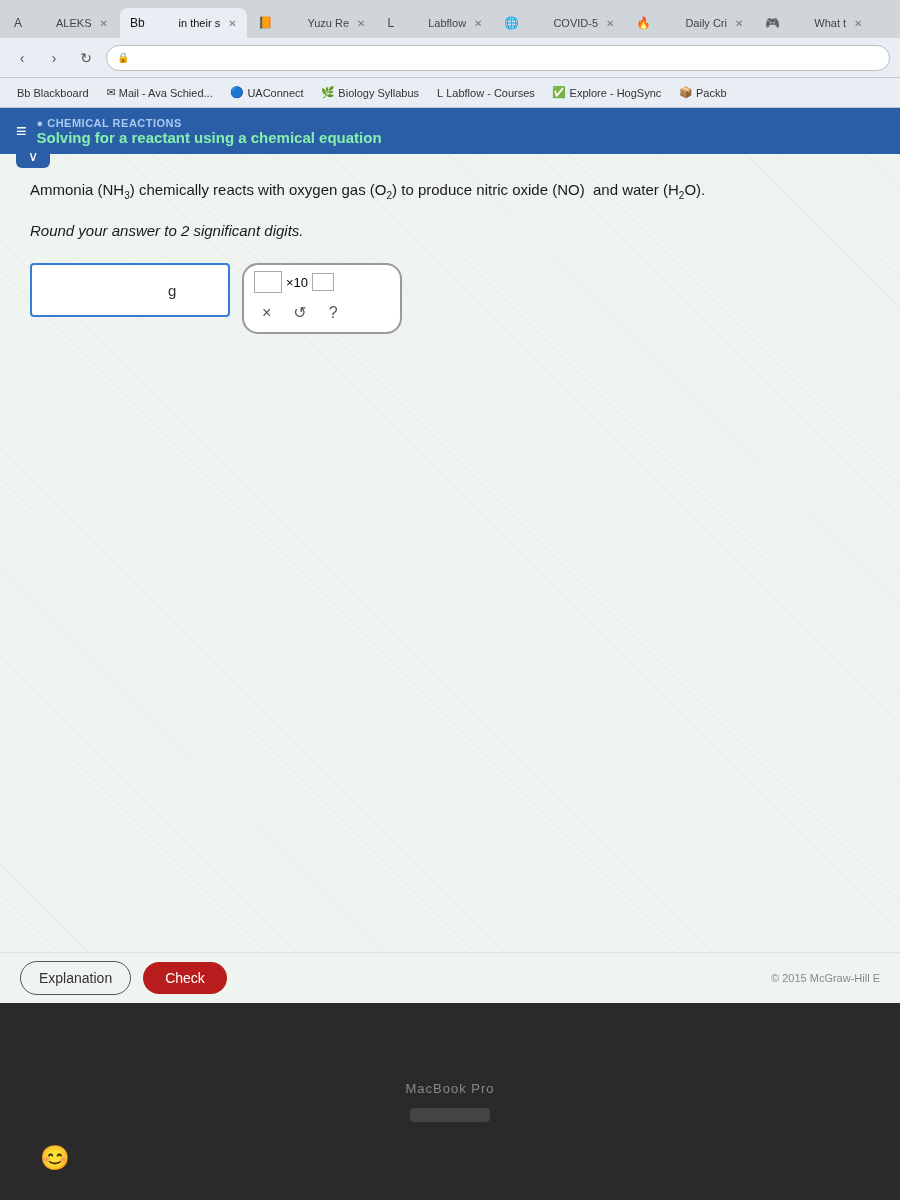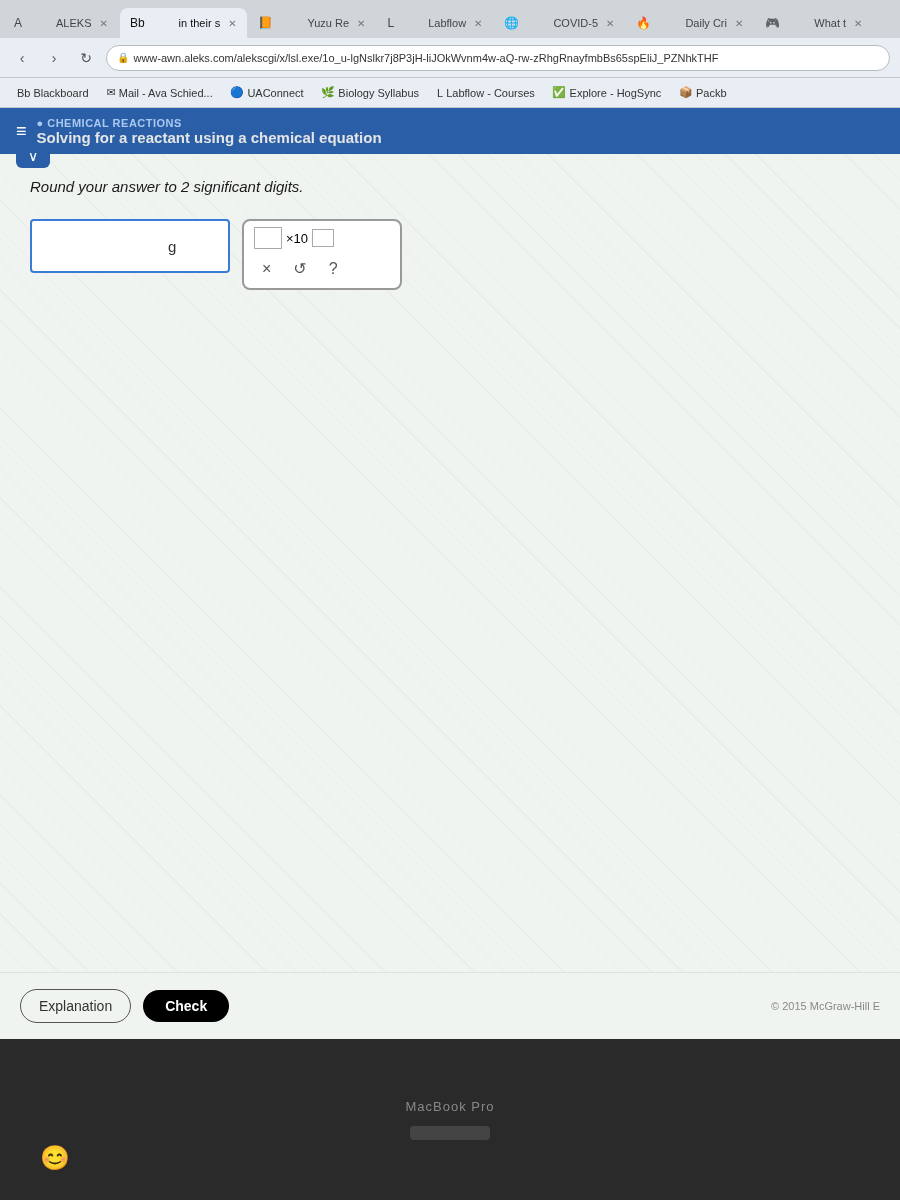--- a/index.html
+++ b/index.html
@@ -169,21 +169,21 @@
     .breadcrumb-topic {
       font-size: 11px;
       color: #aac8f0;
       text-transform: uppercase;
       font-weight: 600;
       letter-spacing: 0.5px;
     }
     .breadcrumb-title {
       font-size: 15px;
       font-weight: 600;
-      color: #e5e5e5;
+      color: #86efac;
     }
 
     
     .question-area {
       flex: 1;
       background: #f0f4f0;
       padding: 24px 30px;
       position: relative;
       background-image:
         repeating-linear-gradient(
@@ -256,21 +256,21 @@
       font-size: 16px;
       color: #333;
     }
     .answer-unit {
       font-size: 15px;
       color: #333;
     }
 
     .sci-notation-box {
       border: 2px solid #999;
-      border-radius: 8px;
+      border-radius: 16px;
       background: white;
       padding: 6px 10px;
       display: flex;
       flex-direction: column;
       gap: 6px;
       min-width: 160px;
     }
     .sci-notation-top {
       display: flex;
       align-items: center;
@@ -298,58 +298,58 @@
       border: none;
       cursor: pointer;
       font-size: 16px;
       color: #555;
       padding: 2px 4px;
     }
 
     
     .bottom-bar {
       background: #f0f4f0;
-      padding: 16px 20px;
+      padding: 8px 20px;
       display: flex;
       align-items: center;
       gap: 12px;
       border-top: 1px solid #dde4dd;
     }
 
     .explanation-btn {
       padding: 8px 18px;
       border: 1.5px solid #555;
       border-radius: 20px;
       background: transparent;
       font-size: 14px;
       color: #333;
       cursor: pointer;
     }
 
     .check-btn {
       padding: 8px 22px;
       border: none;
       border-radius: 20px;
-      background: #000000;
+      background: #b91c1c;
       font-size: 14px;
       color: white;
       cursor: pointer;
-      font-weight: 700;
+      font-weight: 400;
     }
 
     .copyright {
       margin-left: auto;
       font-size: 11px;
       color: #888;
     }
 
     
     .macbook-bottom {
       background: #2a2a2a;
-      height: 161px;
+      height: 197px;
       display: flex;
       flex-direction: column;
       align-items: center;
       justify-content: center;
       gap: 4px;
     }
     .macbook-label {
       color: #888;
       font-size: 13px;
       letter-spacing: 1px;
@@ -410,21 +410,20 @@
       <span class="tab-close">✕</span>
     </div>
   </div>
 
   <div class="address-bar-row">
     <button class="nav-btn">‹</button>
     <button class="nav-btn">›</button>
     <button class="nav-btn">↻</button>
     <div class="address-field">
       <span class="address-lock">🔒</span>
-      <span class="address-text">www-awn.aleks.com/alekscgi/x/lsl.exe/1o_u-lgNslkr7j8P3jH-liJOkWvnm4w-aQ-rw-zRhgRnayfmbBs65spEliJ_PZNhkTHF</span>
     </div>
   </div>
 
   <div class="bookmarks-bar">
     <div class="bookmark-item">
       <span class="bookmark-icon">Bb</span>
       <span>Blackboard</span>
     </div>
     <div class="bookmark-item">
       <span class="bookmark-icon">✉</span>
@@ -458,20 +457,23 @@
       <span class="hamburger-icon">≡</span>
       <div class="aleks-breadcrumb">
         <span class="breadcrumb-topic">● CHEMICAL REACTIONS</span>
         <span class="breadcrumb-title">Solving for a reactant using a chemical equation</span>
       </div>
     </div>
 
     <div class="question-area">
       <button class="dropdown-btn">∨</button>
 
+      <p class="question-text">
+        Ammonia (NH<sub>3</sub>) chemically reacts with oxygen gas (O<sub>2</sub>) to produce nitric oxide (NO) &nbsp;and water (H<sub>2</sub>O).
+      </p>
 
 
       <p class="sig-figs-note">Round your answer to 2 significant digits.</p>
 
       <div class="answer-section">
 
         <div class="answer-input-wrapper">
           <input class="answer-input-box" type="text" value="" style="">
           <span class="answer-unit">g</span>
         </div>

